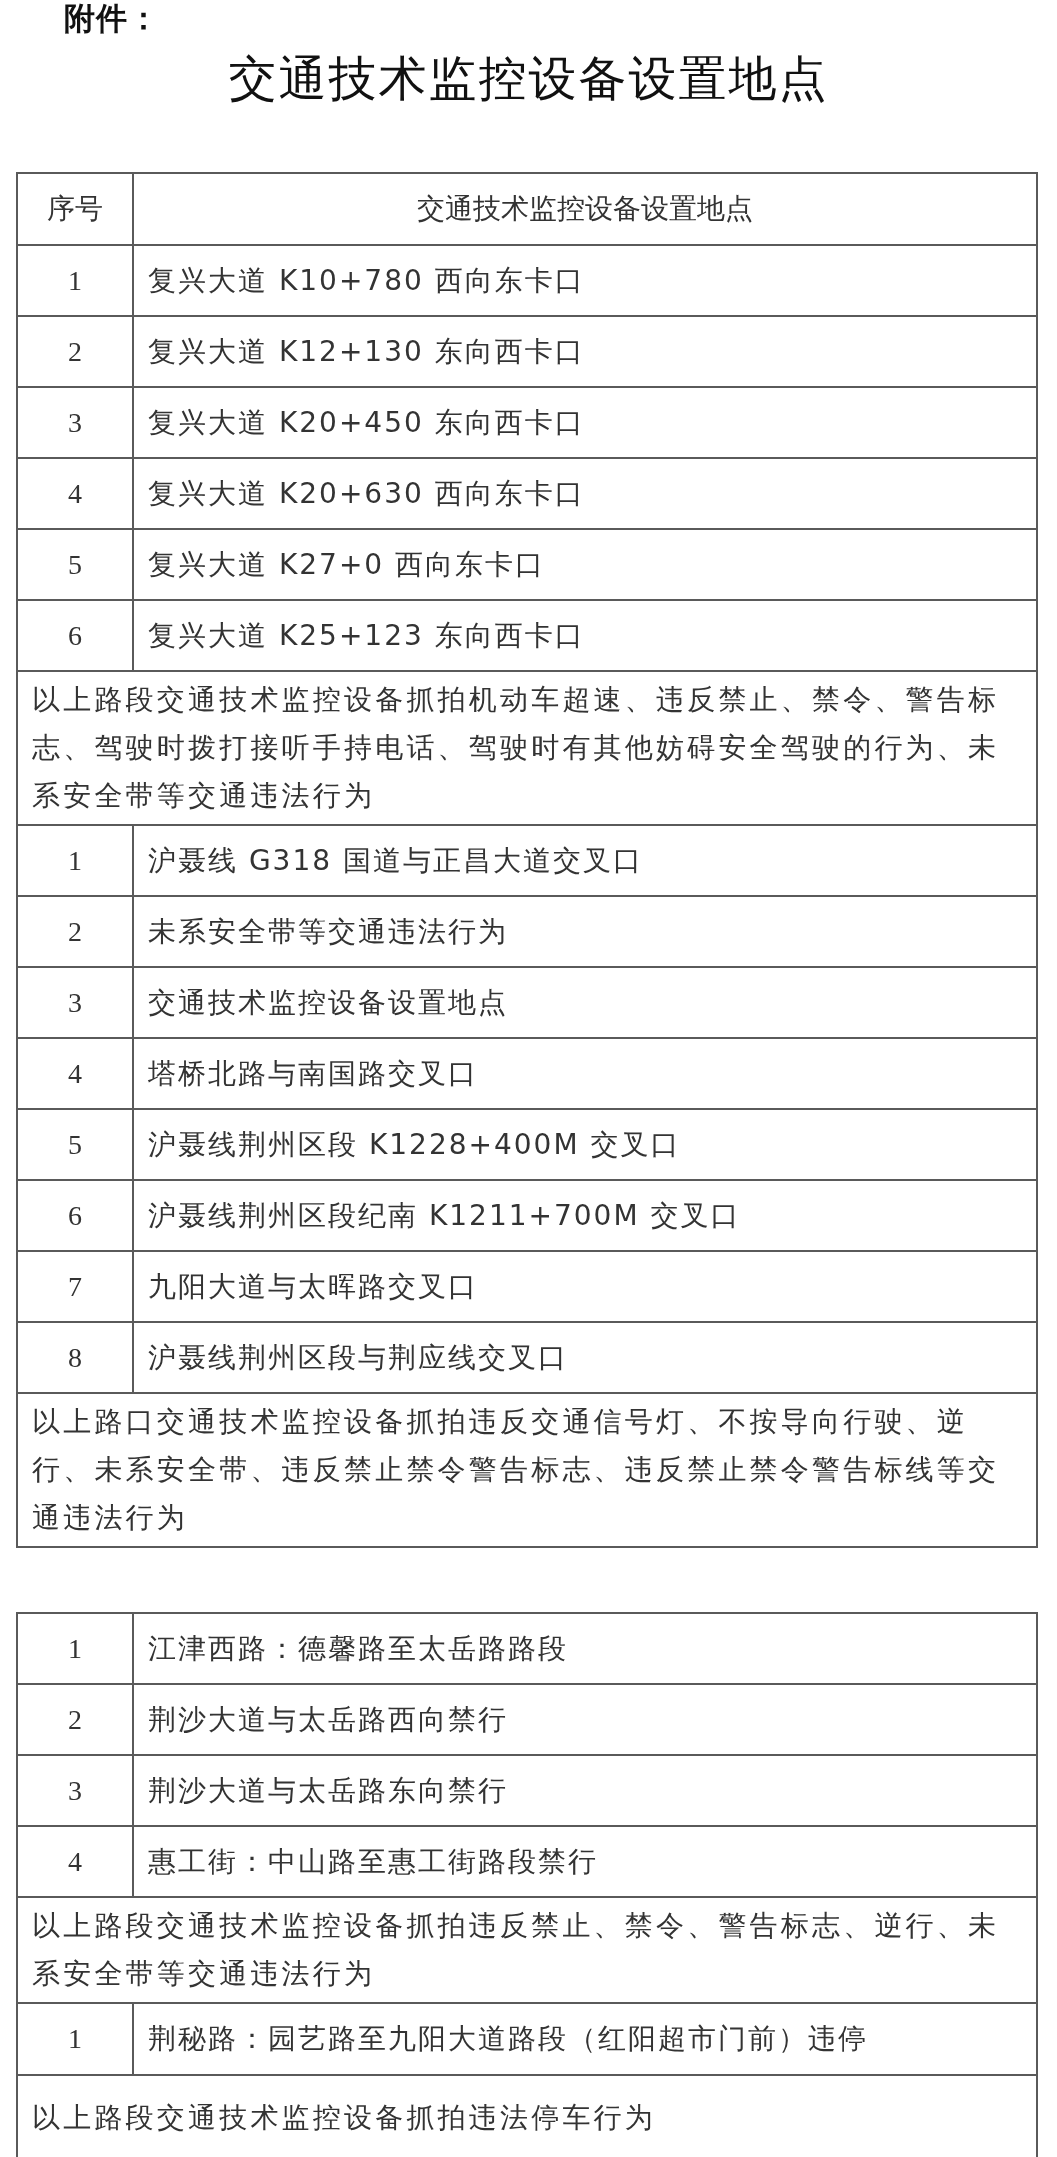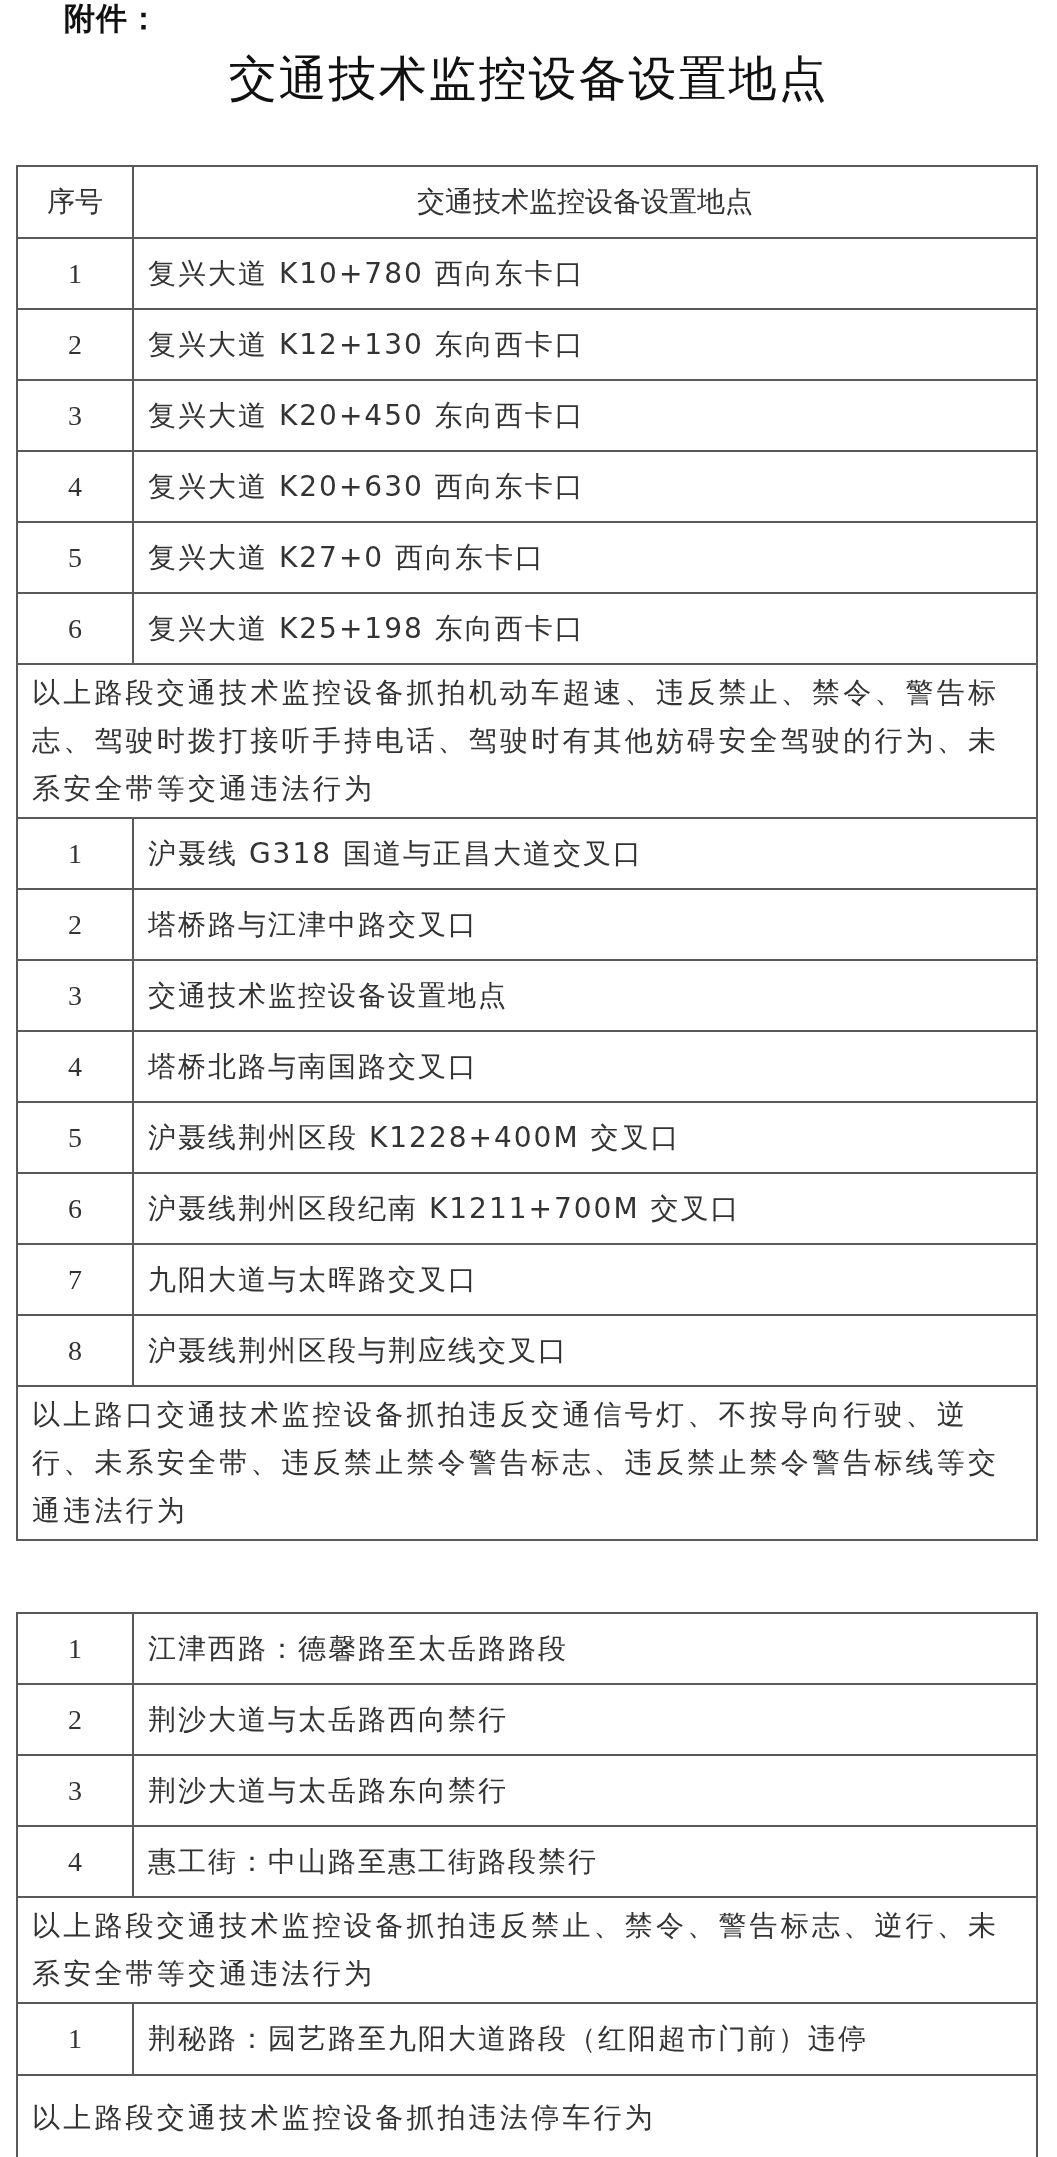--- a/index.html
+++ b/index.html
@@ -37,21 +37,21 @@
     font-size: 29px; line-height: 48px; letter-spacing: 3.2px; color: #333;
   }
   tr.r73 td { height: 69px; }
 </style>
 </head>
 <body>
 
 <div class="attach-label">附件：</div>
 <div class="doc-title">交通技术监控设备设置地点</div>
 
-<table class="loc-table" style="top:165px;">
+<table class="loc-table" style="top:172px;">
   <tbody>
       <tr style="height:72px;">
     <td class="col-num head-num">序号</td>
     <td class="head-loc">交通技术监控设备设置地点</td>
   </tr>
 
   <tr class="r73">
     <td class="col-num">1</td>
     <td class="col-loc">复兴大道 K10+780 西向东卡口</td>
   </tr>
@@ -66,33 +66,33 @@
   <tr class="r73">
     <td class="col-num">4</td>
     <td class="col-loc">复兴大道 K20+630 西向东卡口</td>
   </tr>
   <tr class="r73">
     <td class="col-num">5</td>
     <td class="col-loc">复兴大道 K27+0 西向东卡口</td>
   </tr>
   <tr class="r73">
     <td class="col-num">6</td>
-    <td class="col-loc">复兴大道 K25+198 东向西卡口</td>
+    <td class="col-loc">复兴大道 K25+123 东向西卡口</td>
   </tr>
   <tr style="height:140px;">
     <td colspan="2" class="summary">以上路段交通技术监控设备抓拍机动车超速、违反禁止、禁令、警告标志、驾驶时拨打接听手持电话、驾驶时有其他妨碍安全驾驶的行为、未系安全带等交通违法行为</td>
   </tr>
 
   <tr class="r73">
     <td class="col-num">1</td>
     <td class="col-loc">沪聂线 G318 国道与正昌大道交叉口</td>
   </tr>
   <tr class="r73">
     <td class="col-num">2</td>
-    <td class="col-loc">塔桥路与江津中路交叉口</td>
+    <td class="col-loc">未系安全带等交通违法行为</td>
   </tr>
   <tr class="r73">
     <td class="col-num">3</td>
     <td class="col-loc">交通技术监控设备设置地点</td>
   </tr>
   <tr class="r73">
     <td class="col-num">4</td>
     <td class="col-loc">塔桥北路与南国路交叉口</td>
   </tr>
   <tr class="r73">

